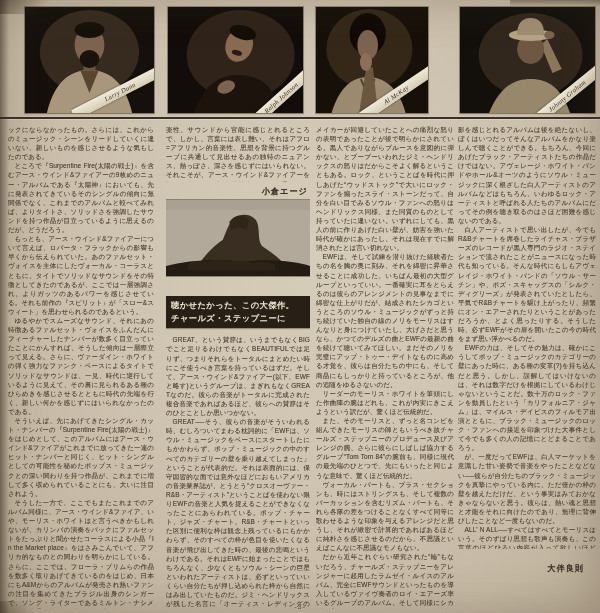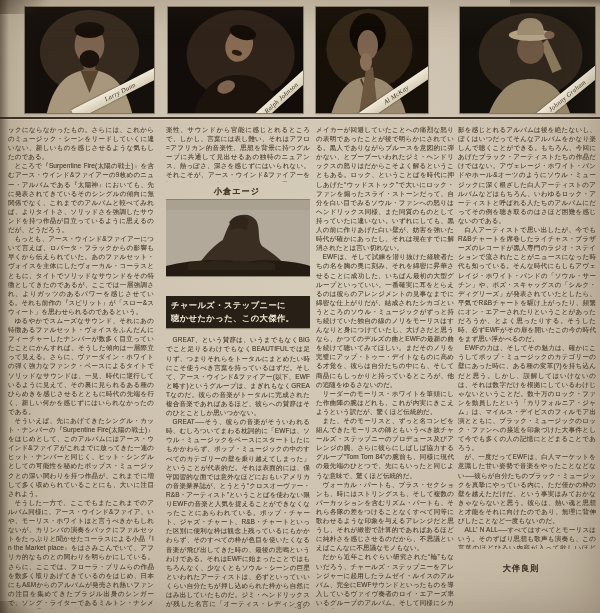--- a/index.html
+++ b/index.html
@@ -40,21 +40,21 @@
     letter-spacing:.1px;word-break:break-all;
     text-shadow:0 0 .4px rgba(90,70,50,.55);
   }
   .col p{margin:0;text-indent:1em;}
   .col p.cont{text-indent:0;}
   .c1{left:8px;width:146px;}
   .c2{left:166px;width:144px;}
   .c3{left:316px;width:138px;}
   .c4{left:458px;width:138px;}
   .byline{
-    text-align:center;font-weight:bold;font-size:8.2px;color:#42362b;
+    text-align:right;font-weight:bold;font-size:8.2px;color:#42362b;
     margin:4px 2px 3px 0;letter-spacing:1px;text-indent:0;
   }
   .byline.b2{margin-top:14px;padding-right:10px;}
   .c4-text{height:424px;overflow:hidden;}
   .intro-block{height:57px;overflow:hidden;}
   
   .sphinx{
     width:100%;height:76px;margin:2px 0 0 0;background:#b2a899;overflow:hidden;
     box-shadow:0 0 0 1px rgba(74,60,46,.5);
   }
@@ -166,22 +166,22 @@
       <svg viewBox="0 0 132 76" preserveAspectRatio="none">
         <rect width="132" height="76" fill="#b3a99a"></rect>
         <rect y="0" width="132" height="10" fill="#aba192"></rect>
         <path d="M30,64 C38,52 46,44 52,40 C56,30 58,20 66,16 C74,13 82,16 84,24 C86,32 84,40 88,46 C96,52 104,58 108,64 Z" fill="#3a2d21"></path>
         <path d="M58,22 Q66,10 76,20 L74,30 Q66,26 60,30 Z" fill="#31251b"></path>
         <path d="M0,66 C20,60 50,58 70,62 C95,58 120,62 132,66 L132,76 L0,76 Z" fill="#241b12"></path>
         <path d="M20,64 q8,-5 18,-2 q10,-4 20,0 q12,-3 22,1 q10,-3 20,1 l0,6 l-80,0 Z" fill="#2e2317"></path>
       </svg>
     </div>
     <div class="caption-box">
+      <div>聴かせたかった、この大傑作。</div>
       <div>チャールズ・ステップニーに</div>
-      <div>聴かせたかった、この大傑作。</div>
     </div>
     <p>GREAT、という賛辞は、いうまでもなくBIGでこと足りるわけでもなくBEAUTIFULでは足りず、つまりそれらをトータルにまとめたい時にこそ使うべき言葉を持っているはずだ。そして、アース・ウインド&amp;ファイアー(以下、EWFと略す)というグループは、まぎれもなくGREATなのだ。彼らの音楽がトータルに完成された複合音楽であればあるほど、彼らへの賛辞はそのひとことしか思いつかない。</p>
     <p>GREAT──そう、彼らの音楽がそういわれる時、むしろついてまわる枕詞的に「EWFは、ソウル・ミュージックをベースにスタートしたにもかかわらず、ポップ・ミュージックの中のすべてのカテゴリーの壁を乗り越えてしまった」ということが代表的だ。それは表面的には、保守因習的な面では意外なほどにおもいアメリカの音楽業界誌が、とうとう“クロスオーヴァー・R&amp;B・アーティスト”ということばを使わない限りEWFの音楽と人気を捉えることができなくなったことにあらわれている。ポップ・チャート、ジャズ・チャート、R&amp;B・チャートといった区別に便利な枠は観念上残っているにもかかわらず、そのすべての枠が色目を使いたくなる音楽が飛び出してきた時の、最後の悲鳴というわけである。それはEWFに始まったことではもちろんなく、少なくともソウル・シーンの巨星といわれたアーティストは、必ずといっていいくらい自分たちが押し込められた枠から自然にはみ出していたものだ。ジミ・ヘンドリックスが残した名言に「オーティス・レディングの『テイク・ミー・トゥ・ラヴィン・ハート・トゥー・ロング』あれこそゴッド・アメリカの音楽なんだ。皆があの歌にもっと耳を傾けるようになれば、病んだアメリカはもっと良くなる」というのがあるが、それはオーティスへの敬愛の意味と同時に「ロック・コンサートと銘打つ場にソウル・ミュージシャンには遠慮してもらおう?」といったイベント・</p>
   </div>
 
   <div class="col c3">
     <p class="cont">メイカーが回避していたことへの痛烈な怒りの表明であったことが後で明らかにされている。黒人でありながらブルースを意図的に弾かない、とブーブーいわれたジミ・ヘンドリックスの怒りはだからこそよく解るということもある。ロック、ということばを時代に押しあげた“ウッドストック”で大いにロック・ファンを煽ったスライ・ストーンだって、自分を白い目でみるソウル・ファンへの怒りはヘンドリックス同様、また同質のものとして持っていたに違いない。いずれにしても、黒人の前に作りあげた白い壁が、妨害を強いた時代が確かにあったし、それは現在すでに解消されたとは言い切れない。</p>
     <p>EWFは、そして試練を潜り抜けた経験者たちの名を胸の奥に刻み、それを綿密に昇華させることに成功した、いちばん最初の大型グループといっていい。一番確実に耳をとらえるのは彼らのアレンジメントの見事なまでに綿密な仕上がりだが、結成されたシカゴというところのソウル・ミュージックがずっと持ち続けていた独自の線のノリをモーリスはすんなりと身につけていたし、大げさだと思うなら、かつてのデルズの曲とEWFの最新の曲を続けて聴いてみてほしい。まだそのノリを完璧にアップ・トゥー・デイトなものに高める才覚を、彼らは自分たちの中にも、そして商品にもしっかりと持っているところが、他の追随をゆるさないのだ。</p>
     <p>リーダーのモーリス・ホワイトを筆頭にした作曲陣の腕はどれも、これが内実にきこえようという訳だが、驚くほど伝統的だ。</p>
     <p>また、そのモーリスと、ずっと名コンビを組んできたモーリスの師ともいうべき故チャールズ・ステップニーのプロデュース及びアレンジの腕、さらに彼らにしばしば協力するグループ“Tom Tom 84”の腕前も、同様に現代の最先端のひとつで、先にもいったと同じような意味で、驚くほど伝統的だ。</p>

